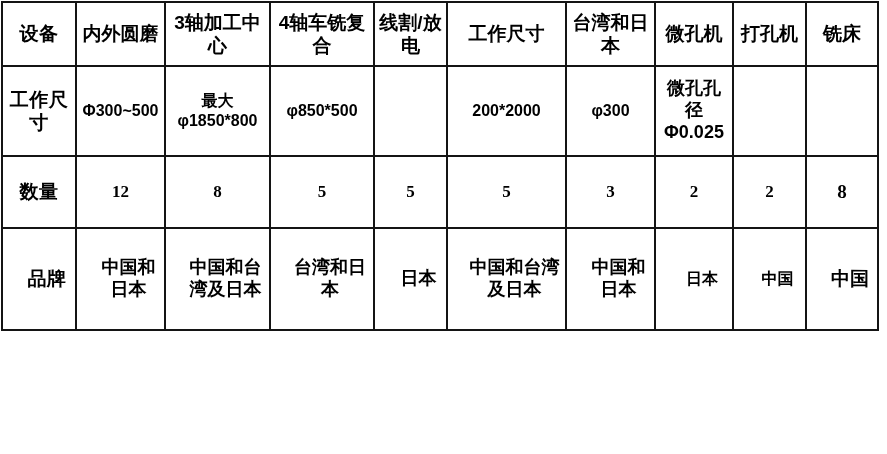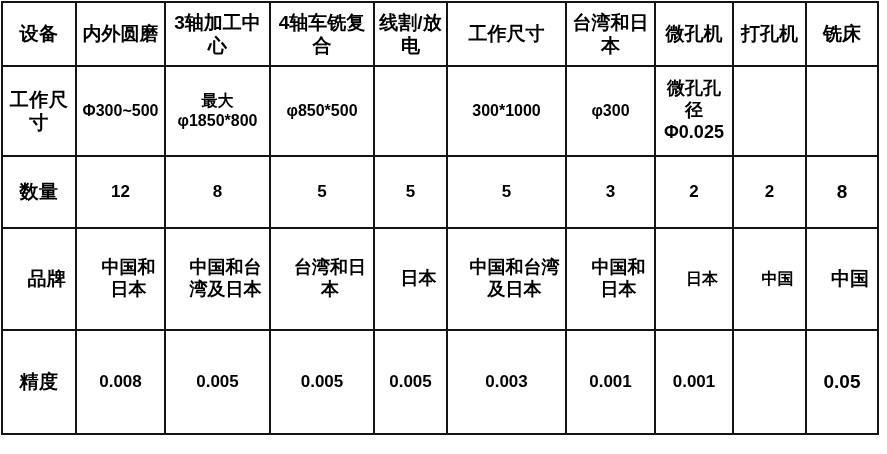--- a/index.html
+++ b/index.html
@@ -41,21 +41,21 @@
     text-align: center;
     vertical-align: middle;
     padding: 3px 4px;
     line-height: 1.22;
     word-wrap: break-word;
     overflow-wrap: break-word;
   }
   
   tr.r-head td { height: 56px; }
   tr.r-size td { height: 82px; }
-  tr.r-qty  td { height: 64px; }
+  tr.r-qty  td { height: 64px; font-family: Liberation Serif, serif; }
   tr.r-brand td { height: 94px; padding-left: 20px; }
   tr.r-acc  td { height: 96px; }
 
   
   .lbl {
     font-weight: bold;
     font-size: 19px;
     letter-spacing: 0.5px;
   }
   .head-cell {
@@ -117,21 +117,21 @@
         <td class="head-cell">微孔机</td>
         <td class="head-cell">打孔机</td>
         <td class="head-cell">铣床</td>
       </tr>
       <tr class="r-size">
         <td class="lbl">工作尺寸</td>
         <td class="val-bold">Φ300~500</td>
         <td class="val-bold">最大φ1850*800</td>
         <td class="val-bold">φ850*500</td>
         <td class="val-bold"></td>
-        <td class="val-bold">300*1000</td>
+        <td class="val-bold">200*2000</td>
         <td class="val-bold">φ300</td>
         <td class="val-small">微孔孔径Φ0.025</td>
         <td class="val-bold"></td>
         <td class="val-bold"></td>
       </tr>
       <tr class="r-qty">
         <td class="lbl">数量</td>
         <td class="val-num">12</td>
         <td class="val-num">8</td>
         <td class="val-num">5</td>
@@ -147,27 +147,15 @@
         <td class="val-small">中国和日本</td>
         <td class="val-small">中国和台湾及日本</td>
         <td class="val-small">台湾和日本</td>
         <td class="val-small">日本</td>
         <td class="val-small">中国和台湾及日本</td>
         <td class="val-small">中国和日本</td>
         <td class="val-bold">日本</td>
         <td class="val-bold">中国</td>
         <td class="val-num-lg">中国</td>
       </tr>
-      <tr class="r-acc">
-        <td class="lbl">精度</td>
-        <td class="val-acc">0.008</td>
-        <td class="val-acc">0.005</td>
-        <td class="val-acc">0.005</td>
-        <td class="val-acc">0.005</td>
-        <td class="val-acc">0.003</td>
-        <td class="val-acc">0.001</td>
-        <td class="val-acc">0.001</td>
-        <td class="val-acc"></td>
-        <td class="val-acc-lg">0.05</td>
-      </tr>
     </tbody>
   </table>
 </div>
 
 </body></html>

